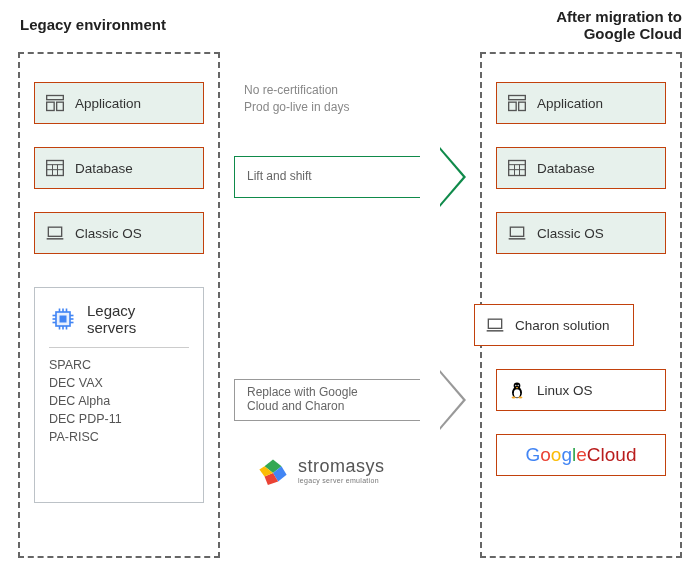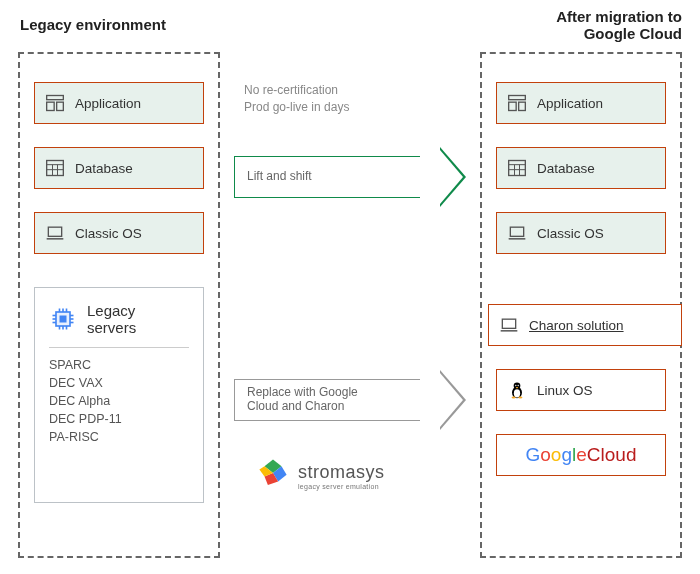--- a/index.html
+++ b/index.html
@@ -84,21 +84,21 @@
     left:-26px; top:-27px;
     width:0;height:0;
     border-top:27px solid transparent;
     border-bottom:27px solid transparent;
     border-left:23px solid #fff;
   }
   .arrow-head.green { border-left-color:#0f8a4a; }
   .stromasys {
     position:absolute;
     display:flex;
-    align-items:flex-end;
+    align-items:flex-start;
   }
   .stromasys .logo { width:34px; height:34px; margin-right:8px; }
   .stromasys .name { font-size:18px; color:#555; letter-spacing:0.5px; font-weight:400; }
   .stromasys .tag { font-size:7px; color:#777; letter-spacing:0.3px; }
   .gcloud {
     font-family: Arial, sans-serif;
     font-size:19px;
     font-weight:500;
   }
   .gcloud .g1{color:#4285F4}
@@ -211,21 +211,21 @@
 </div>
 <div class="layer" style="left:496px; top:212px; width:170px; height:42px;">
   <span class="icon">
     <svg viewBox="0 0 24 24" width="20" height="20">
         <rect x="4" y="5" width="16" height="11" fill="none" stroke="#555" stroke-width="1.6"></rect>
         <line x1="2" y1="19" x2="22" y2="19" stroke="#555" stroke-width="1.8"></line>
       </svg>
   </span>
   <span class="txt">Classic OS</span>
 </div>
-<div class="layer white" style="left:488px; top:304px; width:194px; height:42px;text-decoration:underline;">
+<div class="layer white" style="left:474px; top:304px; width:160px; height:42px;">
   <span class="icon">
     <svg viewBox="0 0 24 24" width="20" height="20">
         <rect x="4" y="5" width="16" height="11" fill="none" stroke="#555" stroke-width="1.6"></rect>
         <line x1="2" y1="19" x2="22" y2="19" stroke="#555" stroke-width="1.8"></line>
       </svg>
   </span>
   <span class="txt">Charon solution</span>
 </div>
 <div class="layer white" style="left:496px; top:369px; width:170px; height:42px;">
   <span class="icon penguin">

